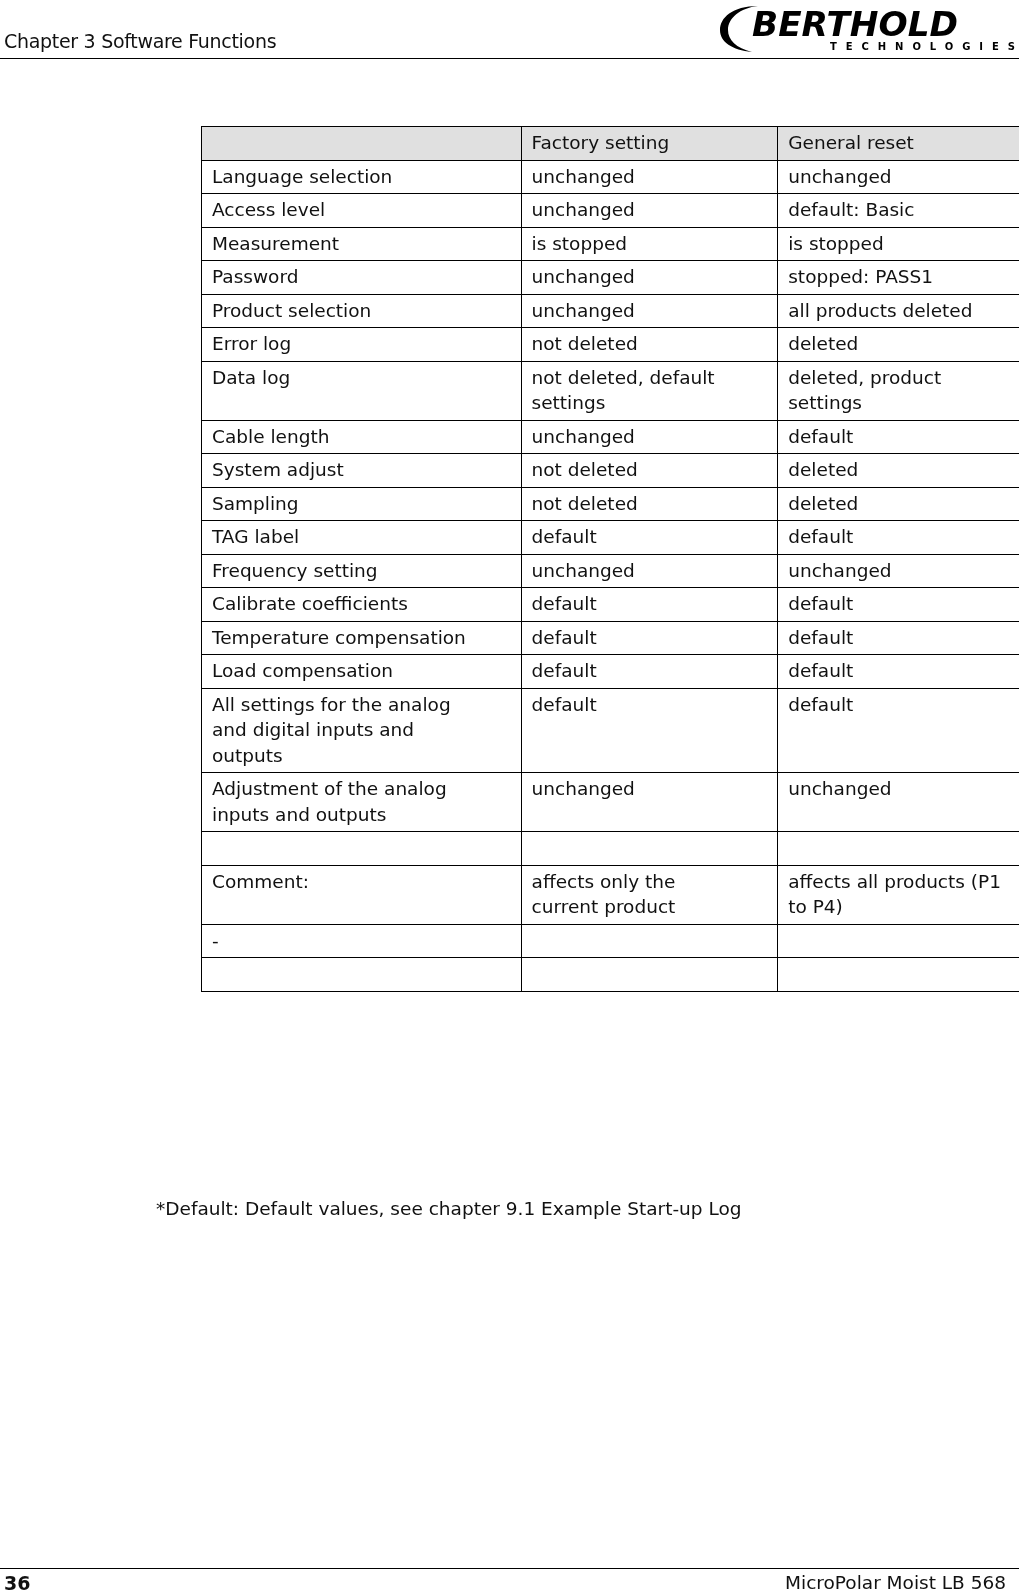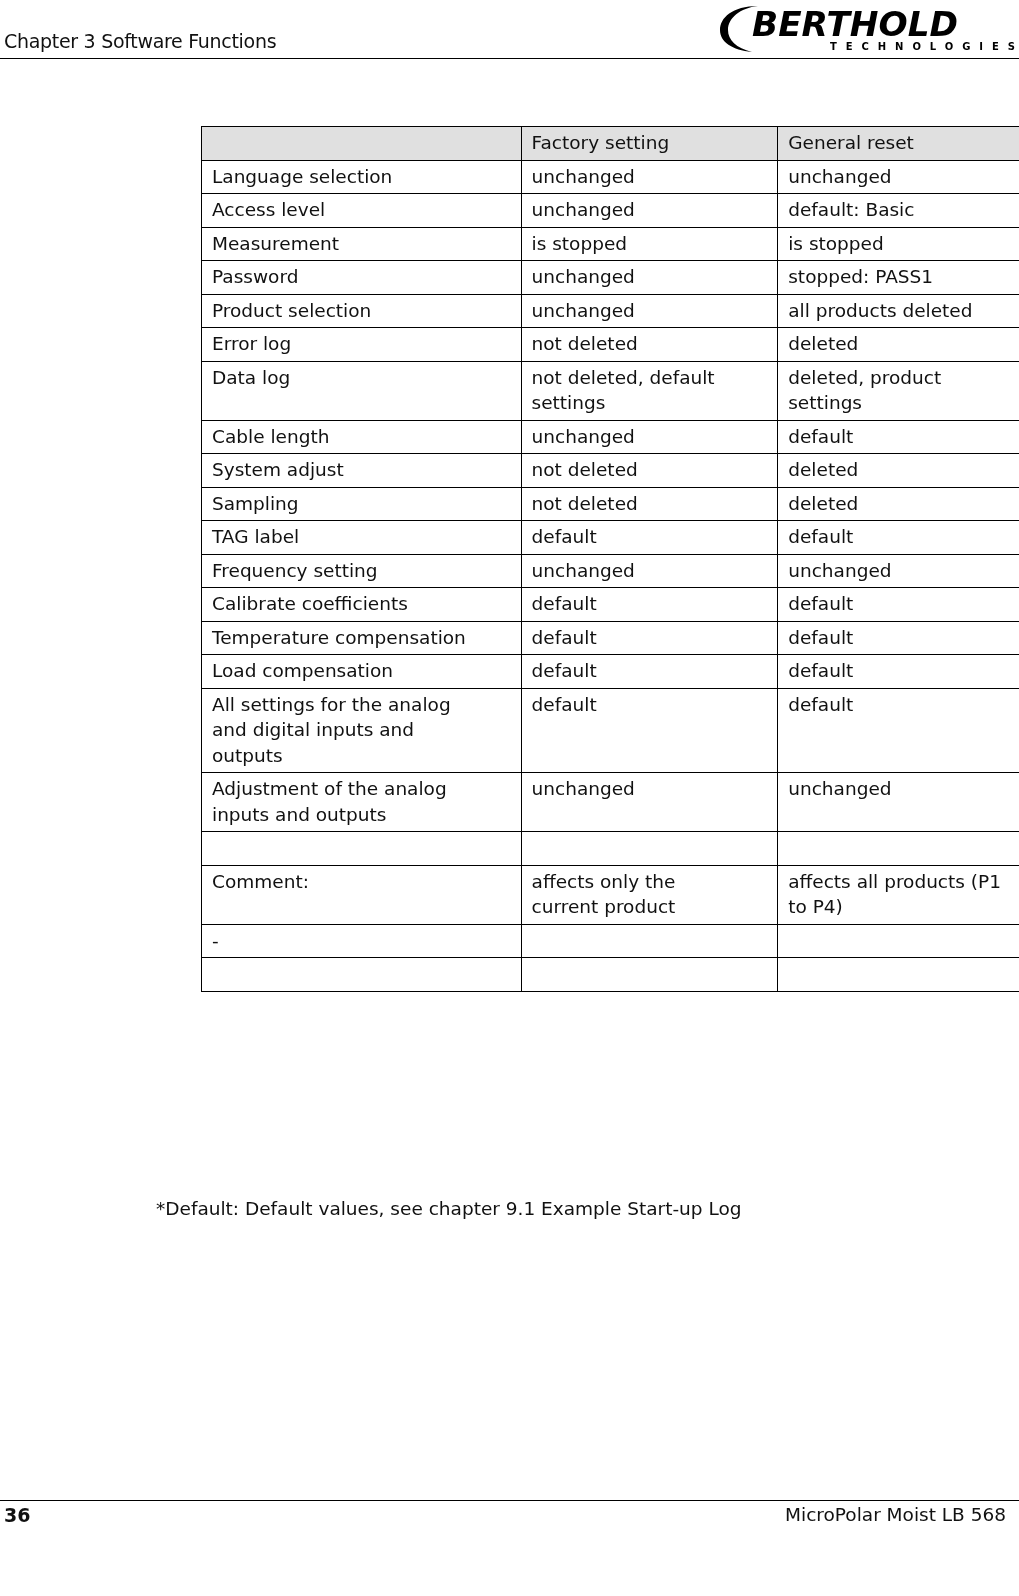--- a/index.html
+++ b/index.html
@@ -33,21 +33,21 @@
   .col1 { width: 305px; }
   .col2 { width: 245px; }
   .col3 { width: 267px; }
   .cell-line { display: block; }
   .footnote {
     position: absolute; left: 156px; top: 1198px;
     font-size: 18.5px; font-family: "DejaVu Sans", sans-serif;
   }
   .footnote .ref { }
   .footer {
-    position: absolute; left: 0; top: 1500px; width: 1019px; height: 28px;
+    position: absolute; left: 0; top: 1568px; width: 1019px; height: 28px;
     border-top: 1px solid #000;
     text-align: center;
   }
   .page-number {
     position: absolute; left: 4px; top: 3px; font-weight: bold; font-size: 19px;
   }
   .product-name {
     position: absolute; right: 13px; top: 3px; font-size: 18.5px;
   }
 </style>

